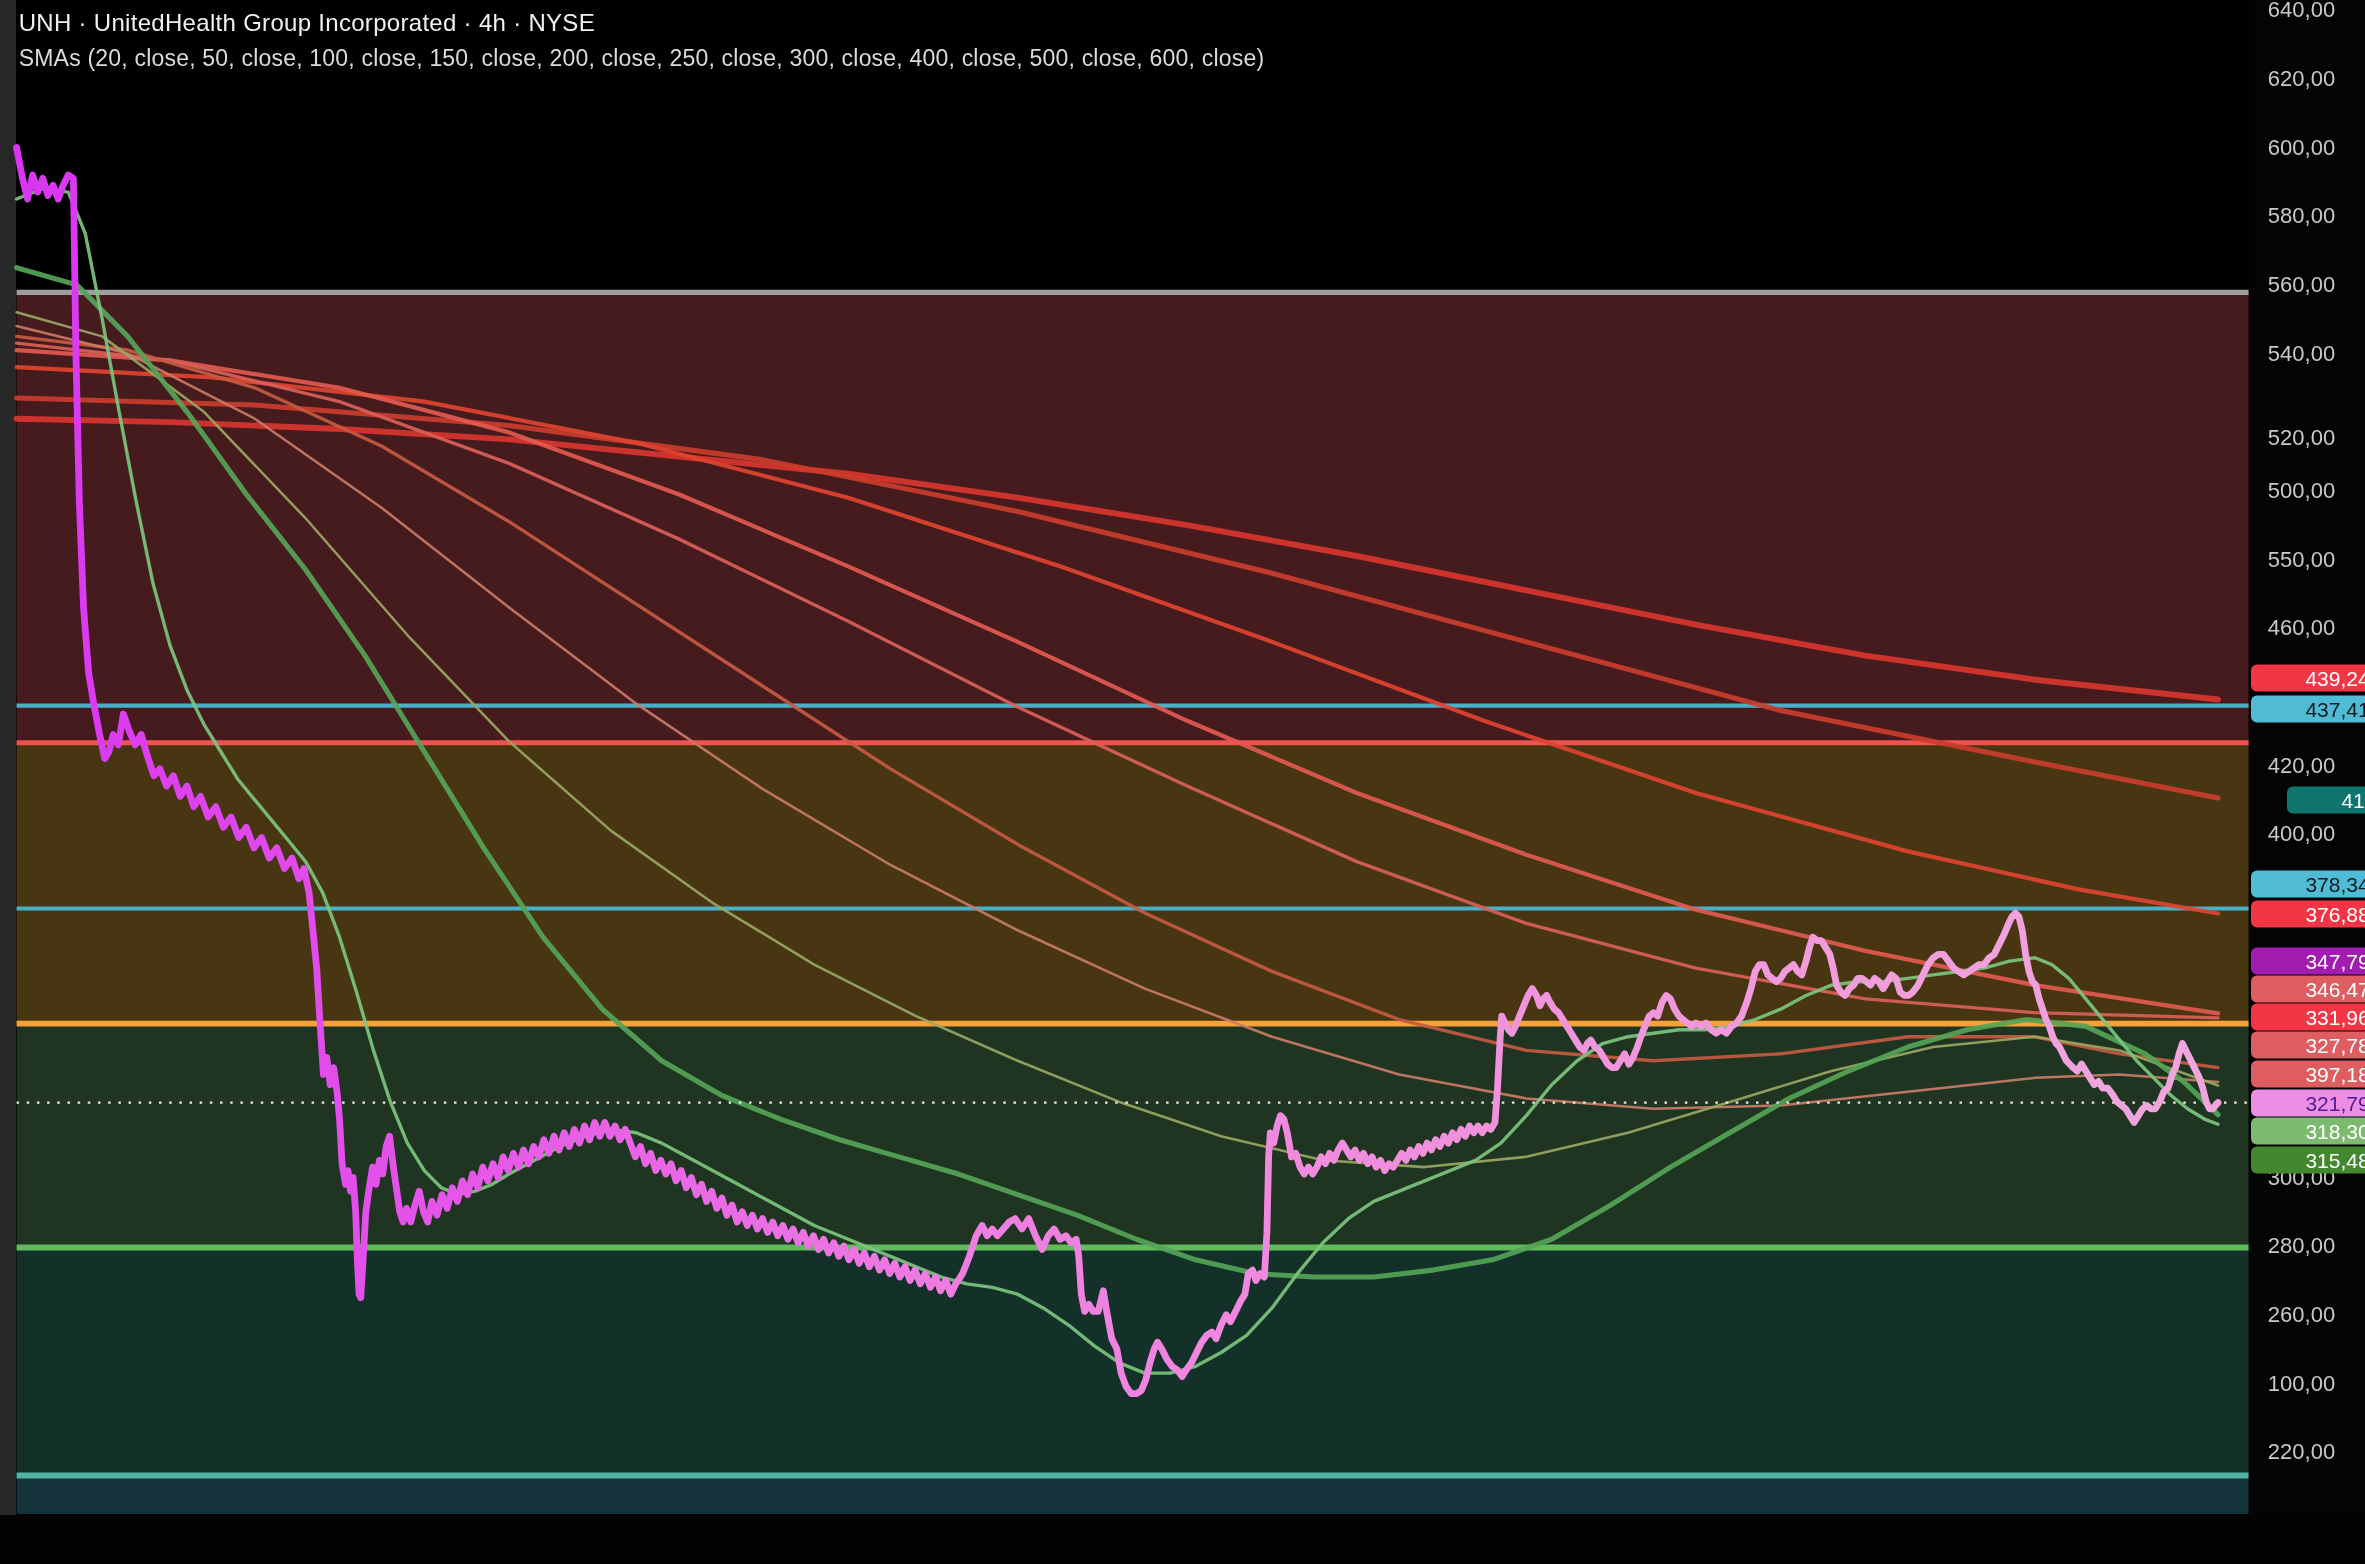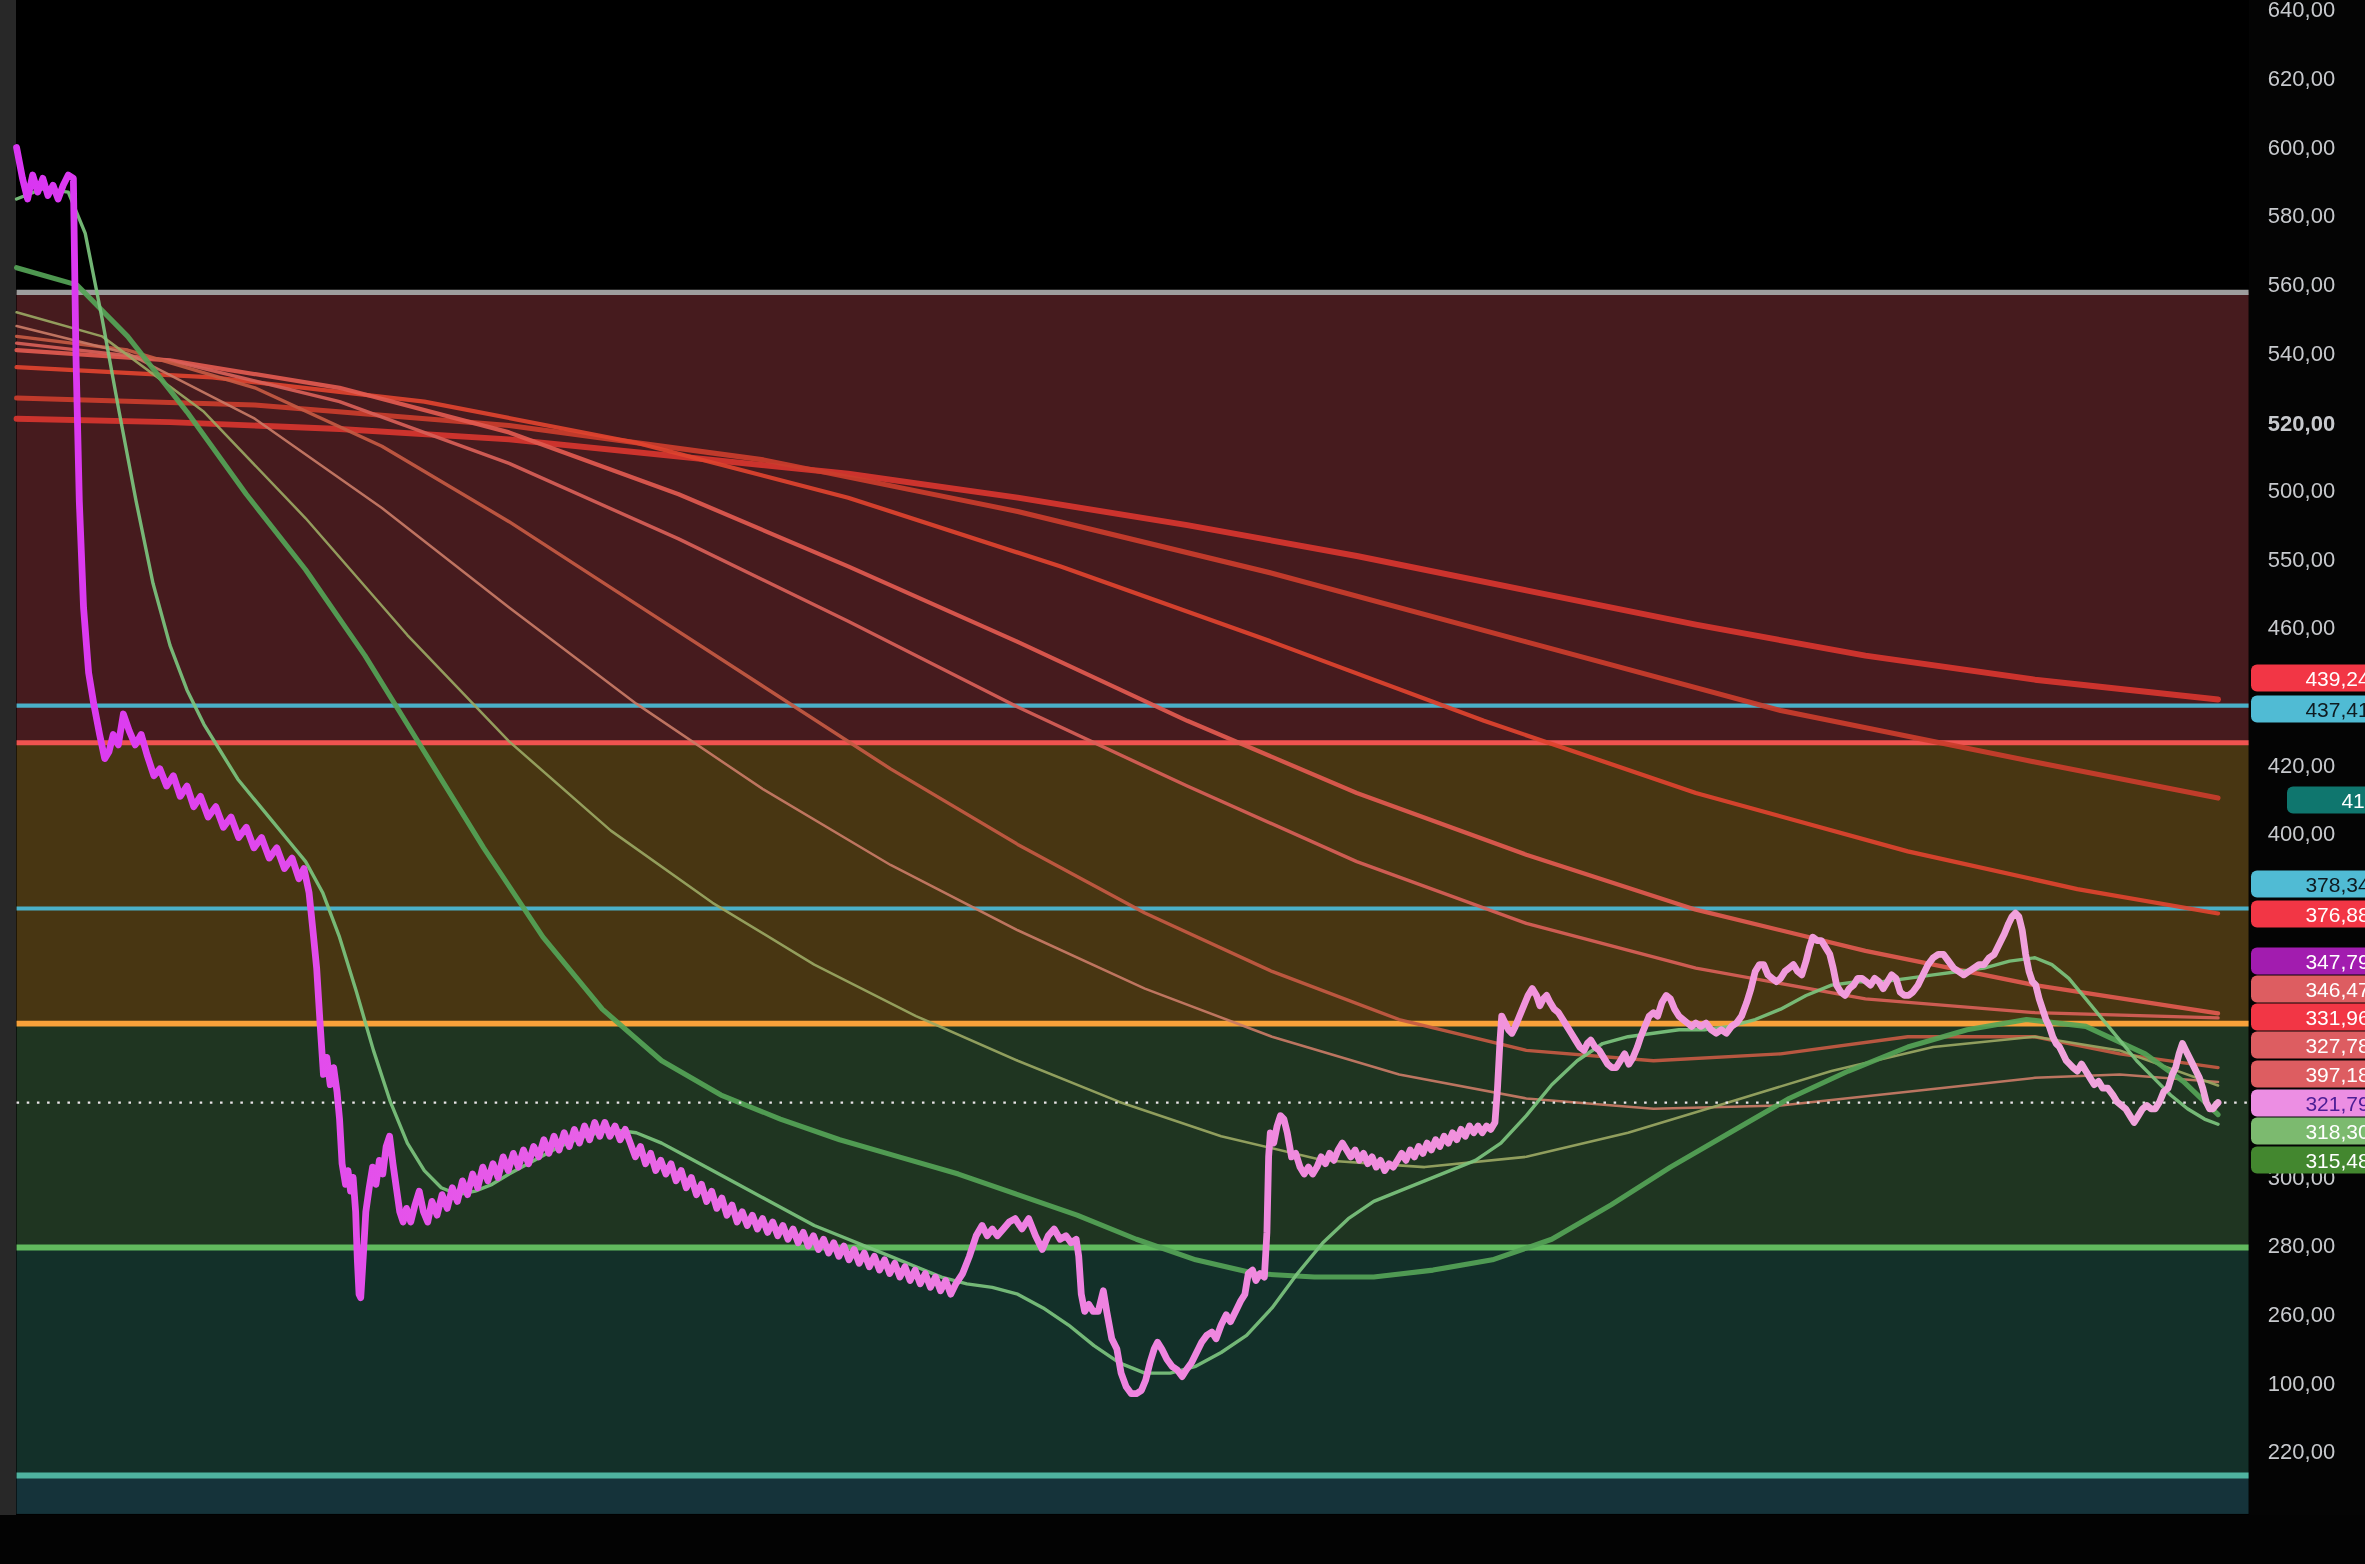--- a/index.html
+++ b/index.html
@@ -54,27 +54,31 @@
       <polyline points="19,384.6 150,417.0 300,493.9 450,599.3 600,716.7 750,830.1 900,931.3 1050,1020.4 1200,1097.4 1350,1166.3 1500,1223.0 1650,1267.5 1800,1295.8 1950,1308.0 2100,1304.0 2250,1287.8 2400,1271.5 2500,1267.5 2616,1276.4" fill="none" stroke="#c97b66" stroke-width="3" stroke-linejoin="round" stroke-linecap="round" opacity="0.92"></polyline>
       <polyline points="19,368.4 120,396.8 240,485.8 360,611.4 480,749.1 600,874.6 720,979.9 840,1065.0 960,1137.9 1080,1198.6 1200,1251.3 1320,1299.9 1440,1340.4 1560,1368.8 1680,1376.8 1800,1364.7 1920,1336.3 2040,1299.9 2160,1263.5 2280,1235.1 2400,1223.0 2500,1239.1 2616,1280.5" fill="none" stroke="#9aa763" stroke-width="3" stroke-linejoin="round" stroke-linecap="round" opacity="0.92"></polyline>
       <polyline points="19,315.8 90,336.0 150,396.8 220,485.8 290,583.0 360,672.1 430,773.4 500,886.8 570,1000.2 640,1105.5 710,1190.5 780,1251.3 850,1291.8 920,1320.1 990,1344.5 1060,1364.7 1130,1385.0 1200,1409.3 1270,1433.5 1340,1461.9 1410,1486.2 1480,1502.4 1550,1506.5 1620,1506.5 1690,1498.3 1760,1486.2 1830,1461.9 1900,1421.4 1970,1376.8 2040,1336.3 2110,1295.8 2180,1263.5 2250,1235.1 2320,1214.8 2390,1202.7 2460,1210.8 2530,1243.2 2575,1275.6 2616,1314.9" fill="none" stroke="#55a457" stroke-width="6" stroke-linejoin="round" stroke-linecap="round" opacity="0.92"></polyline>
       <polyline points="19,234.8 50,222.6 80,226.6 100,275.3 120,376.5 140,485.8 160,591.1 180,688.4 200,761.3 220,813.9 240,854.4 260,886.8 280,919.2 300,943.5 320,967.8 340,992.1 360,1016.4 380,1052.8 400,1105.5 420,1170.3 440,1239.1 460,1299.9 480,1348.5 500,1380.9 520,1401.1 540,1409.3 560,1405.2 580,1397.1 600,1385.0 630,1368.8 660,1352.5 690,1340.4 720,1332.3 750,1336.3 780,1348.5 810,1364.7 840,1380.9 870,1397.1 900,1413.3 930,1429.5 960,1445.7 990,1457.8 1020,1470.0 1050,1482.1 1080,1494.3 1110,1506.5 1140,1514.5 1170,1518.6 1200,1526.7 1230,1542.9 1260,1563.1 1290,1587.4 1320,1607.7 1350,1619.8 1380,1619.8 1410,1611.8 1440,1595.5 1470,1575.3 1500,1542.9 1530,1502.4 1560,1466.0 1590,1437.6 1620,1417.3 1650,1405.2 1680,1393.0 1710,1380.9 1740,1368.8 1770,1348.5 1800,1316.1 1830,1279.6 1860,1251.3 1890,1231.0 1920,1223.0 1950,1218.9 1980,1214.8 2010,1214.8 2040,1210.8 2070,1202.7 2100,1190.5 2130,1174.3 2160,1162.2 2190,1158.1 2220,1158.1 2250,1154.1 2280,1150.0 2310,1146.0 2340,1142.0 2370,1133.8 2400,1129.8 2420,1137.9 2440,1154.1 2460,1178.4 2480,1202.7 2500,1227.0 2520,1251.3 2540,1271.5 2560,1291.8 2580,1308.0 2600,1320.1 2616,1326.2" fill="none" stroke="#7cc47e" stroke-width="4" stroke-linejoin="round" stroke-linecap="round" opacity="0.92"></polyline>
       <line x1="19" x2="2652" y1="1300.7504999999999" y2="1300.7504999999999" stroke="#e9e4e7" stroke-width="2.6" stroke-dasharray="3 9"></line>
       <polyline points="19,174.0 26,210.4 32,234.8 38,206.4 44,226.6 50,210.4 56,230.7 62,218.5 68,234.8 74,218.5 80,206.4 86,210.4 89,417.0 93,591.1 98,716.7 104,793.6 110,830.1 117,866.5 123,894.9 128,886.8 133,866.5 139,878.7 145,842.3 152,862.5 159,878.7 166,866.5 173,890.8 181,915.1 188,907.0 196,927.3 204,915.1 212,939.4 220,927.3 228,951.6 236,939.4 245,963.8 254,951.6 263,975.9 272,963.8 281,988.0 290,975.9 299,1000.2 308,988.0 317,1012.3 326,1000.2 335,1024.5 344,1012.3 352,1036.6 358,1024.5 364,1052.8 369,1101.5 373,1142.0 377,1206.8 381,1267.5 385,1247.3 389,1279.6 393,1259.4 397,1287.8 400,1320.1 403,1372.8 407,1397.1 410,1380.9 413,1405.2 416,1389.0 419,1429.5 421,1486.2 423,1526.7 425,1530.8 428,1482.1 431,1429.5 435,1401.1 439,1376.8 443,1397.1 447,1368.8 451,1385.0 455,1352.5 459,1340.4 463,1372.8 467,1401.1 471,1429.5 475,1441.6 479,1425.5 484,1441.6 489,1421.4 494,1405.2 499,1429.5 504,1441.6 509,1417.3 515,1433.5 521,1409.3 527,1425.5 533,1401.1 539,1417.3 545,1393.0 551,1409.3 557,1385.0 563,1401.1 569,1376.8 575,1393.0 581,1372.8 587,1389.0 593,1364.7 599,1380.9 605,1360.6 611,1376.8 617,1356.6 623,1372.8 629,1352.5 635,1364.7 641,1344.5 647,1360.6 653,1340.4 659,1356.6 665,1336.3 671,1352.5 677,1332.3 683,1348.5 689,1328.3 695,1344.5 701,1324.2 707,1340.4 713,1324.2 719,1340.4 725,1328.3 731,1344.5 737,1332.3 743,1348.5 749,1364.7 755,1352.5 761,1372.8 767,1360.6 773,1380.9 779,1368.8 785,1385.0 791,1372.8 797,1393.0 803,1380.9 809,1401.1 815,1389.0 821,1409.3 827,1397.1 833,1417.3 839,1405.2 845,1425.5 851,1413.3 857,1433.5 863,1421.4 869,1441.6 875,1429.5 881,1445.7 887,1433.5 893,1449.8 899,1437.6 905,1453.8 911,1441.6 917,1457.8 923,1445.7 929,1461.9 935,1449.8 941,1466.0 947,1453.8 953,1470.0 959,1457.8 965,1474.0 971,1461.9 977,1478.1 983,1466.0 989,1482.1 995,1470.0 1001,1486.2 1007,1474.0 1013,1490.3 1019,1478.1 1025,1494.3 1031,1482.1 1037,1498.3 1043,1486.2 1049,1502.4 1055,1490.3 1061,1506.5 1067,1494.3 1073,1510.5 1079,1498.3 1085,1514.5 1091,1502.4 1097,1518.6 1103,1506.5 1109,1522.6 1115,1510.5 1121,1526.7 1127,1514.5 1135,1502.4 1143,1482.1 1151,1457.8 1158,1445.7 1164,1457.8 1170,1449.8 1176,1457.8 1183,1449.8 1190,1441.6 1197,1437.6 1205,1449.8 1213,1437.6 1221,1457.8 1229,1474.0 1236,1457.8 1243,1449.8 1250,1461.9 1257,1457.8 1263,1466.0 1269,1461.9 1272,1482.1 1275,1526.7 1279,1547.0 1284,1538.8 1289,1547.0 1295,1547.0 1301,1522.6 1305,1547.0 1311,1579.3 1317,1591.5 1322,1619.8 1328,1636.0 1334,1644.1 1340,1644.1 1346,1640.1 1351,1627.9 1356,1607.7 1361,1591.5 1365,1583.4 1370,1591.5 1376,1603.6 1382,1611.8 1388,1615.8 1394,1623.9 1399,1615.8 1405,1607.7 1411,1595.5 1417,1583.4 1423,1575.3 1429,1571.3 1434,1579.3 1440,1563.1 1446,1551.0 1451,1559.1 1457,1547.0 1463,1534.8 1468,1526.7 1472,1502.4 1477,1498.3 1481,1510.5 1486,1502.4 1491,1506.5 1494,1453.8 1496,1364.7 1498,1336.3 1502,1348.5 1506,1328.3 1510,1316.1 1514,1320.1 1518,1336.3 1523,1364.7 1528,1360.6 1533,1376.8 1538,1385.0 1543,1376.8 1548,1385.0 1553,1376.8 1558,1364.7 1563,1372.8 1568,1360.6 1573,1368.8 1578,1356.6 1583,1348.5 1588,1356.6 1593,1364.7 1598,1356.6 1603,1368.8 1608,1360.6 1613,1372.8 1618,1364.7 1623,1376.8 1628,1368.8 1633,1380.9 1638,1372.8 1643,1376.8 1648,1368.8 1653,1360.6 1658,1368.8 1663,1356.6 1668,1364.7 1673,1352.5 1678,1360.6 1683,1348.5 1688,1356.6 1693,1344.5 1698,1352.5 1703,1340.4 1708,1348.5 1713,1336.3 1718,1344.5 1723,1332.3 1728,1340.4 1733,1328.3 1738,1336.3 1743,1328.3 1748,1336.3 1753,1328.3 1758,1332.3 1763,1324.2 1766,1283.7 1769,1227.0 1771,1198.6 1775,1206.8 1779,1214.8 1783,1218.9 1787,1210.8 1792,1198.6 1797,1186.5 1802,1174.3 1807,1166.3 1812,1174.3 1816,1186.5 1820,1178.4 1824,1174.3 1828,1182.5 1833,1190.5 1838,1194.6 1843,1202.7 1848,1210.8 1853,1218.9 1858,1227.0 1863,1235.1 1868,1239.1 1872,1231.0 1876,1227.0 1881,1235.1 1886,1239.1 1891,1247.3 1896,1255.3 1901,1259.4 1906,1259.4 1911,1251.3 1916,1243.2 1921,1255.3 1926,1247.3 1931,1235.1 1935,1223.0 1940,1210.8 1945,1198.6 1950,1194.6 1955,1198.6 1960,1182.5 1965,1174.3 1970,1178.4 1975,1190.5 1980,1198.6 1985,1202.7 1990,1206.8 1995,1210.8 2000,1206.8 2006,1210.8 2012,1206.8 2018,1214.8 2024,1218.9 2030,1214.8 2036,1218.9 2042,1210.8 2048,1206.8 2054,1198.6 2060,1182.5 2065,1166.3 2070,1146.0 2075,1137.9 2080,1137.9 2085,1150.0 2090,1154.1 2095,1158.1 2100,1154.1 2105,1146.0 2110,1142.0 2115,1137.9 2120,1146.0 2125,1150.0 2130,1133.8 2134,1117.6 2138,1105.5 2143,1109.5 2148,1109.5 2153,1117.6 2158,1125.8 2162,1142.0 2166,1162.2 2171,1170.3 2176,1174.3 2181,1166.3 2186,1162.2 2191,1154.1 2196,1154.1 2201,1158.1 2206,1162.2 2211,1154.1 2216,1158.1 2221,1166.3 2226,1158.1 2231,1150.0 2236,1154.1 2241,1170.3 2246,1174.3 2251,1174.3 2256,1170.3 2262,1162.2 2268,1150.0 2274,1137.9 2280,1129.8 2286,1125.8 2292,1125.8 2298,1133.8 2304,1142.0 2310,1146.0 2316,1150.0 2322,1146.0 2328,1142.0 2334,1137.9 2340,1137.9 2346,1129.8 2352,1125.8 2358,1113.6 2364,1101.5 2369,1089.3 2373,1081.2 2377,1077.1 2381,1081.2 2385,1097.4 2389,1125.8 2393,1146.0 2397,1158.1 2401,1162.2 2405,1178.4 2409,1190.5 2413,1202.7 2417,1210.8 2421,1223.0 2425,1231.0 2429,1235.1 2433,1243.2 2437,1251.3 2441,1255.3 2445,1259.4 2450,1263.5 2455,1255.3 2460,1263.5 2465,1271.5 2470,1279.6 2475,1275.6 2480,1283.7 2486,1283.7 2492,1291.8 2497,1299.9 2502,1304.0 2507,1308.0 2512,1316.1 2517,1324.2 2522,1316.1 2527,1308.0 2532,1304.0 2537,1308.0 2542,1308.0 2547,1299.9 2552,1287.8 2557,1283.7 2562,1267.5 2566,1259.4 2570,1243.2 2574,1231.0 2578,1239.1 2582,1247.3 2586,1255.3 2590,1263.5 2594,1271.5 2598,1283.7 2602,1299.9 2606,1308.0 2610,1308.0 2613,1304.0 2616,1300.7" fill="none" stroke="url(#pg)" stroke-width="8" stroke-linejoin="round" stroke-linecap="round"></polyline>
     </svg>
   <div class="right-strip"></div>
   <div class="price-axis" id="price-axis"></div>
   <div class="time-axis" id="time-axis"></div>
+  <div class="title-block">
+    <div class="title-line1">UNH · UnitedHealth Group Incorporated · 4h · NYSE</div>
+    <div class="title-line2">SMAs (20, close, 50, close, 100, close, 150, close, 200, close, 250, close, 300, close, 400, close, 500, close, 600, close)</div>
+  </div>
 <div class="tick" style="top: 10.2px;">640,00</div>
     <div class="tick" style="top: 79px;">620,00</div>
     <div class="tick" style="top: 148px;">600,00</div>
     <div class="tick" style="top: 216px;">580,00</div>
     <div class="tick" style="top: 285px;">560,00</div>
     <div class="tick" style="top: 354px;">540,00</div>
-    <div class="tick" style="top: 424px; font-weight: bold;">520,00</div>
+    <div class="tick" style="top: 438px;">520,00</div>
     <div class="tick" style="top: 491px;">500,00</div>
     <div class="tick" style="top: 560px;">550,00</div>
     <div class="tick" style="top: 628px;">460,00</div>
     <div class="tick" style="top: 766px;">420,00</div>
     <div class="tick" style="top: 834px;">400,00</div>
     <div class="tick" style="top: 1178px;">300,00</div>
     <div class="tick" style="top: 1246px;">280,00</div>
     <div class="tick" style="top: 1315px;">260,00</div>
     <div class="tick" style="top: 1384px;">100,00</div>
     <div class="tick" style="top: 1452px;">220,00</div>

